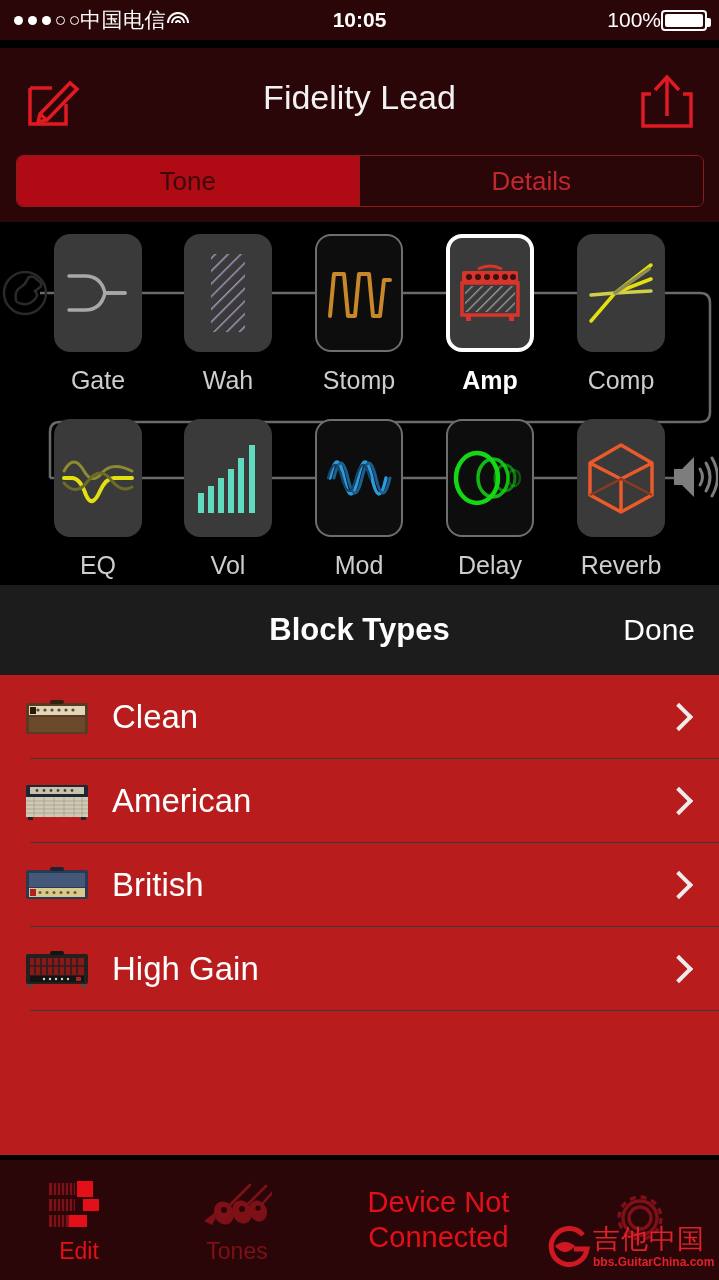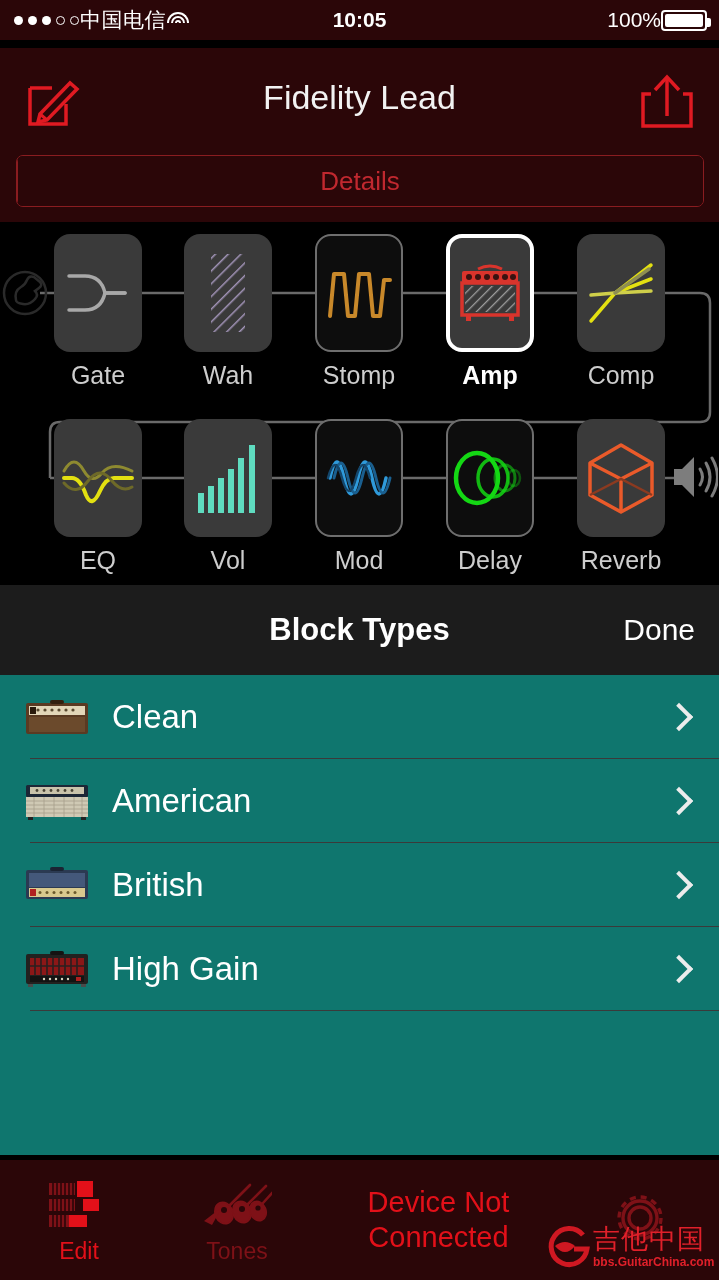--- a/index.html
+++ b/index.html
@@ -75,36 +75,36 @@
     position:absolute; width:88px; top:0; display:flex; flex-direction:column;
     align-items:center; cursor:pointer;
   }
   .tile{
     width:88px; height:118px; border-radius:16px; background:#3a3a3a;
     display:flex; align-items:center; justify-content:center; position:relative;
     overflow:hidden;
   }
   .tile.off{ background:#0d0d0d; border:2px solid #6e6e6e; }
   .tile.sel{ background:#3a3a3a; border:4px solid #ffffff; }
-  .blabel{ margin-top:9px; font-size:25px; color:#cdcdcd; }
+  .blabel{ margin-top:14px; font-size:25px; color:#cdcdcd; }
   .blabel.sel{ color:#fff; font-weight:bold; }
 
   
   .panel-head{
     position:absolute; left:0; top:585px; width:719px; height:90px;
     background:#1c1c1c; display:flex; align-items:center;
   }
   .panel-title{
     position:absolute; left:0; right:0; text-align:center; color:#fff;
     font-size:31px; font-weight:bold;
   }
   .panel-done{
     position:absolute; right:24px; color:#fff; font-size:30px; cursor:pointer;
   }
-  .list{ position:absolute; left:0; top:675px; width:719px; height:480px; background:#0f766e; }
+  .list{ position:absolute; left:0; top:675px; width:719px; height:480px; background:#b91c1c; }
   .lrow{
     position:relative; height:84px; display:flex; align-items:center; cursor:pointer;
   }
   .lsep{ position:absolute; left:30px; right:0; bottom:0; height:1px; background:#3a3a3a; }
   .thumb{ width:66px; height:40px; margin-left:24px; position:relative; flex:none; }
   .ltext{ margin-left:22px; color:#fff; font-size:33px; }
   .chev{ position:absolute; right:30px; width:20px; height:20px;
          border-right:4px solid #ececec; border-top:4px solid #ececec;
          transform:rotate(45deg); }
 
@@ -175,20 +175,21 @@
       <svg width="60" height="56" viewBox="0 0 60 56">
         <path d="M14 20 L6 20 L6 52 L54 52 L54 20 L46 20" fill="none" stroke="#e01a22" stroke-width="3.5"></path>
         <path d="M30 42 L30 4" fill="none" stroke="#e01a22" stroke-width="3.5"></path>
         <path d="M18 16 L30 3 L42 16" fill="none" stroke="#e01a22" stroke-width="3.5"></path>
       </svg>
     </div>
   </div>
 
   <div class="segwrap">
     <div class="seg">
+      <div class="seg-item active">Tone</div>
       <div class="seg-item inactive">Details</div>
     </div>
   </div>
 
   <div class="chain">
 
     <svg class="chain-svg" width="719" height="363">
       <g stroke="#6a6a6a" stroke-width="2.5" fill="none">
         <line x1="40" y1="71" x2="690" y2="71"></line>
         <path d="M690 71 L700 71 Q710 71 710 81 L710 190 Q710 200 700 200 L60 200 Q50 200 50 210 L50 256"></path>

